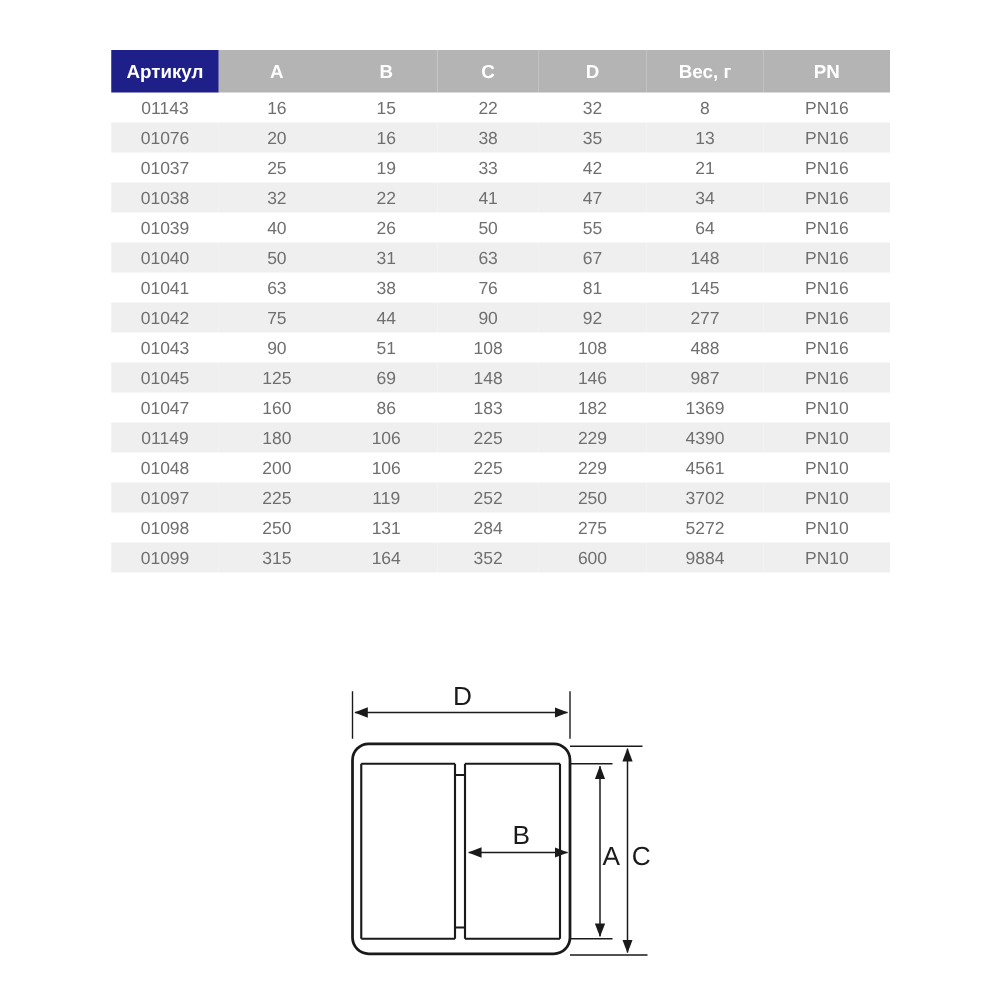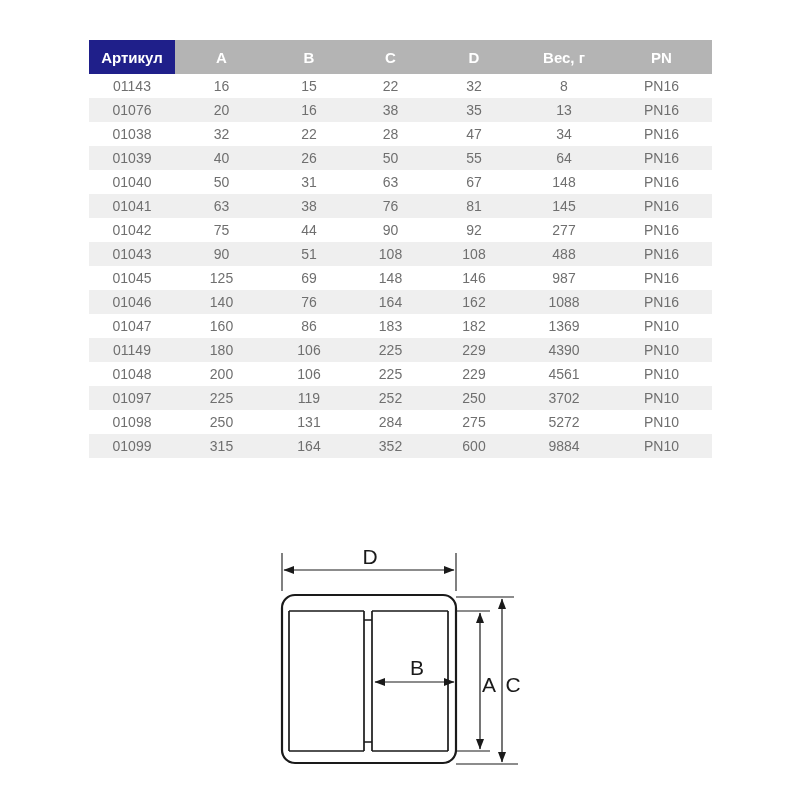--- a/index.html
+++ b/index.html
@@ -95,24 +95,33 @@
         <tr>
           <td>01076</td>
           <td>20</td>
           <td>16</td>
           <td>38</td>
           <td>35</td>
           <td>13</td>
           <td>PN16</td>
         </tr>
         <tr>
+          <td>01037</td>
+          <td>25</td>
+          <td>19</td>
+          <td>33</td>
+          <td>42</td>
+          <td>21</td>
+          <td>PN16</td>
+        </tr>
+        <tr>
           <td>01038</td>
           <td>32</td>
           <td>22</td>
-          <td>28</td>
+          <td>41</td>
           <td>47</td>
           <td>34</td>
           <td>PN16</td>
         </tr>
         <tr>
           <td>01039</td>
           <td>40</td>
           <td>26</td>
           <td>50</td>
           <td>55</td>
@@ -155,29 +164,20 @@
           <td>488</td>
           <td>PN16</td>
         </tr>
         <tr>
           <td>01045</td>
           <td>125</td>
           <td>69</td>
           <td>148</td>
           <td>146</td>
           <td>987</td>
-          <td>PN16</td>
-        </tr>
-        <tr>
-          <td>01046</td>
-          <td>140</td>
-          <td>76</td>
-          <td>164</td>
-          <td>162</td>
-          <td>1088</td>
           <td>PN16</td>
         </tr>
         <tr>
           <td>01047</td>
           <td>160</td>
           <td>86</td>
           <td>183</td>
           <td>182</td>
           <td>1369</td>
           <td>PN10</td>

